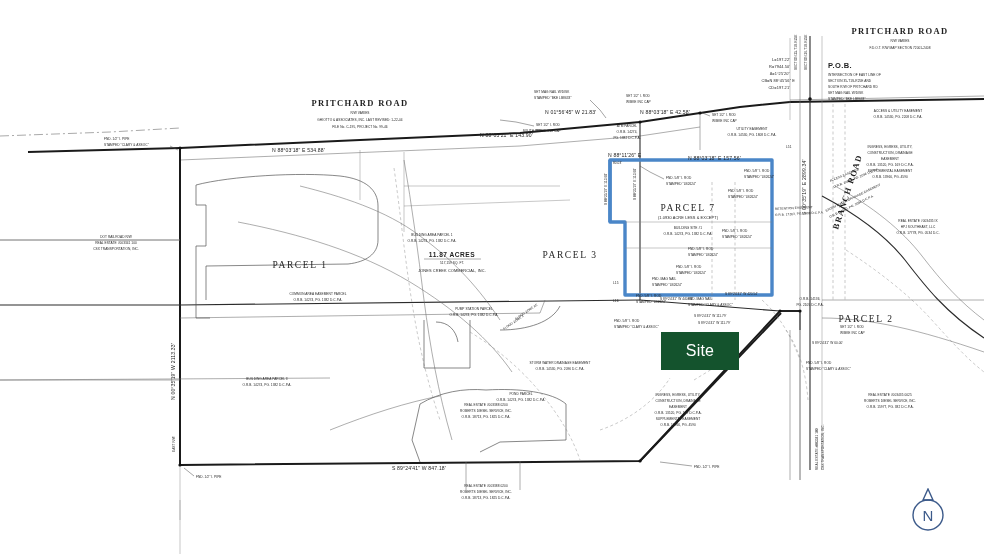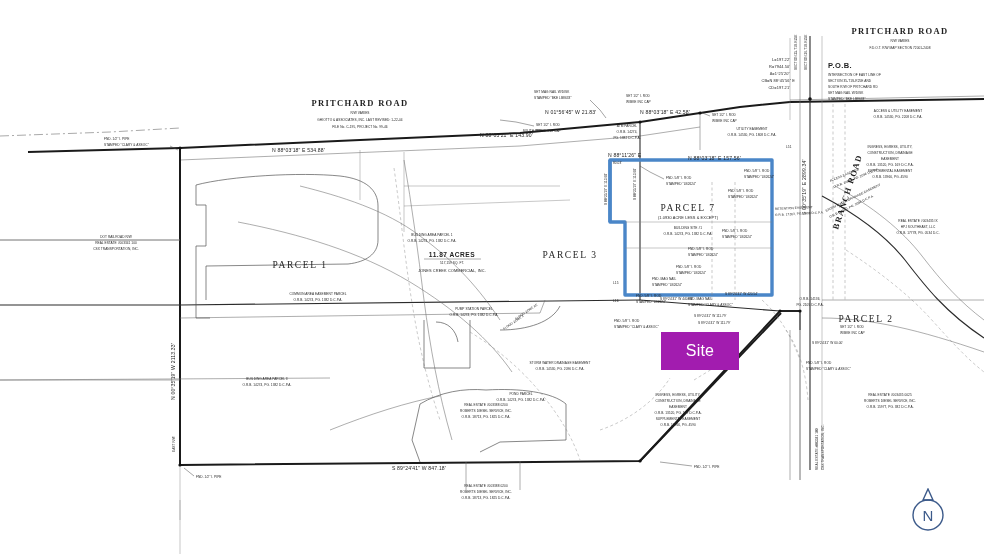--- a/index.html
+++ b/index.html
@@ -42,21 +42,21 @@
   .t-bear    { font-size: 5.1px; letter-spacing: .15px; }
   .t-note    { font-size: 3.9px; letter-spacing: .1px; }
   .t-tiny    { font-size: 3.2px; letter-spacing: .05px; }
   .ctr { text-anchor: middle; }
   .end { text-anchor: end; }
   
   #site-box {
     position: absolute;
     left: 661px; top: 332px;
     width: 78px; height: 38px;
-    background: #a21caf;
+    background: #14532d;
     display: flex;
     align-items: center;
     justify-content: center;
   }
   #site-box span {
     color: #ffffff;
     font-size: 16px;
     font-family: "Liberation Sans", sans-serif;
     letter-spacing: .2px;
   }

